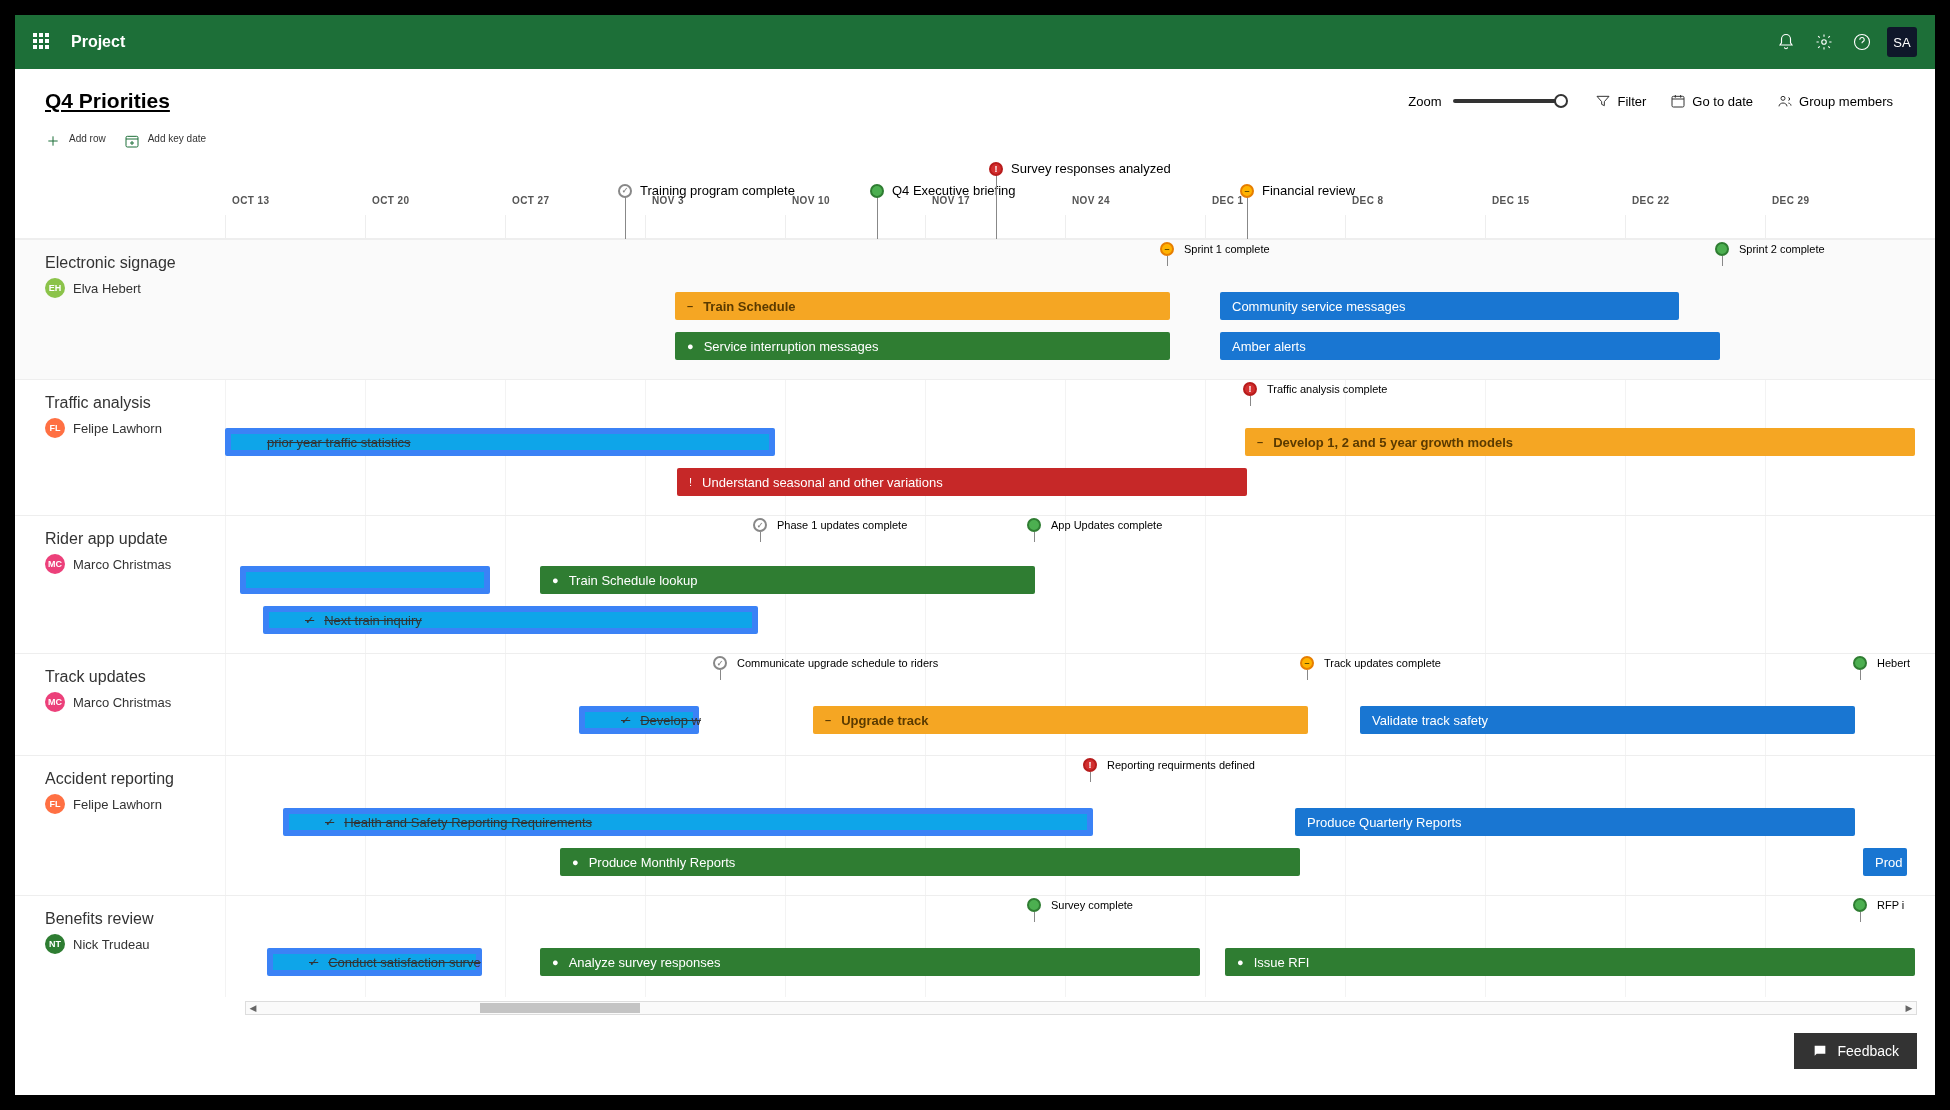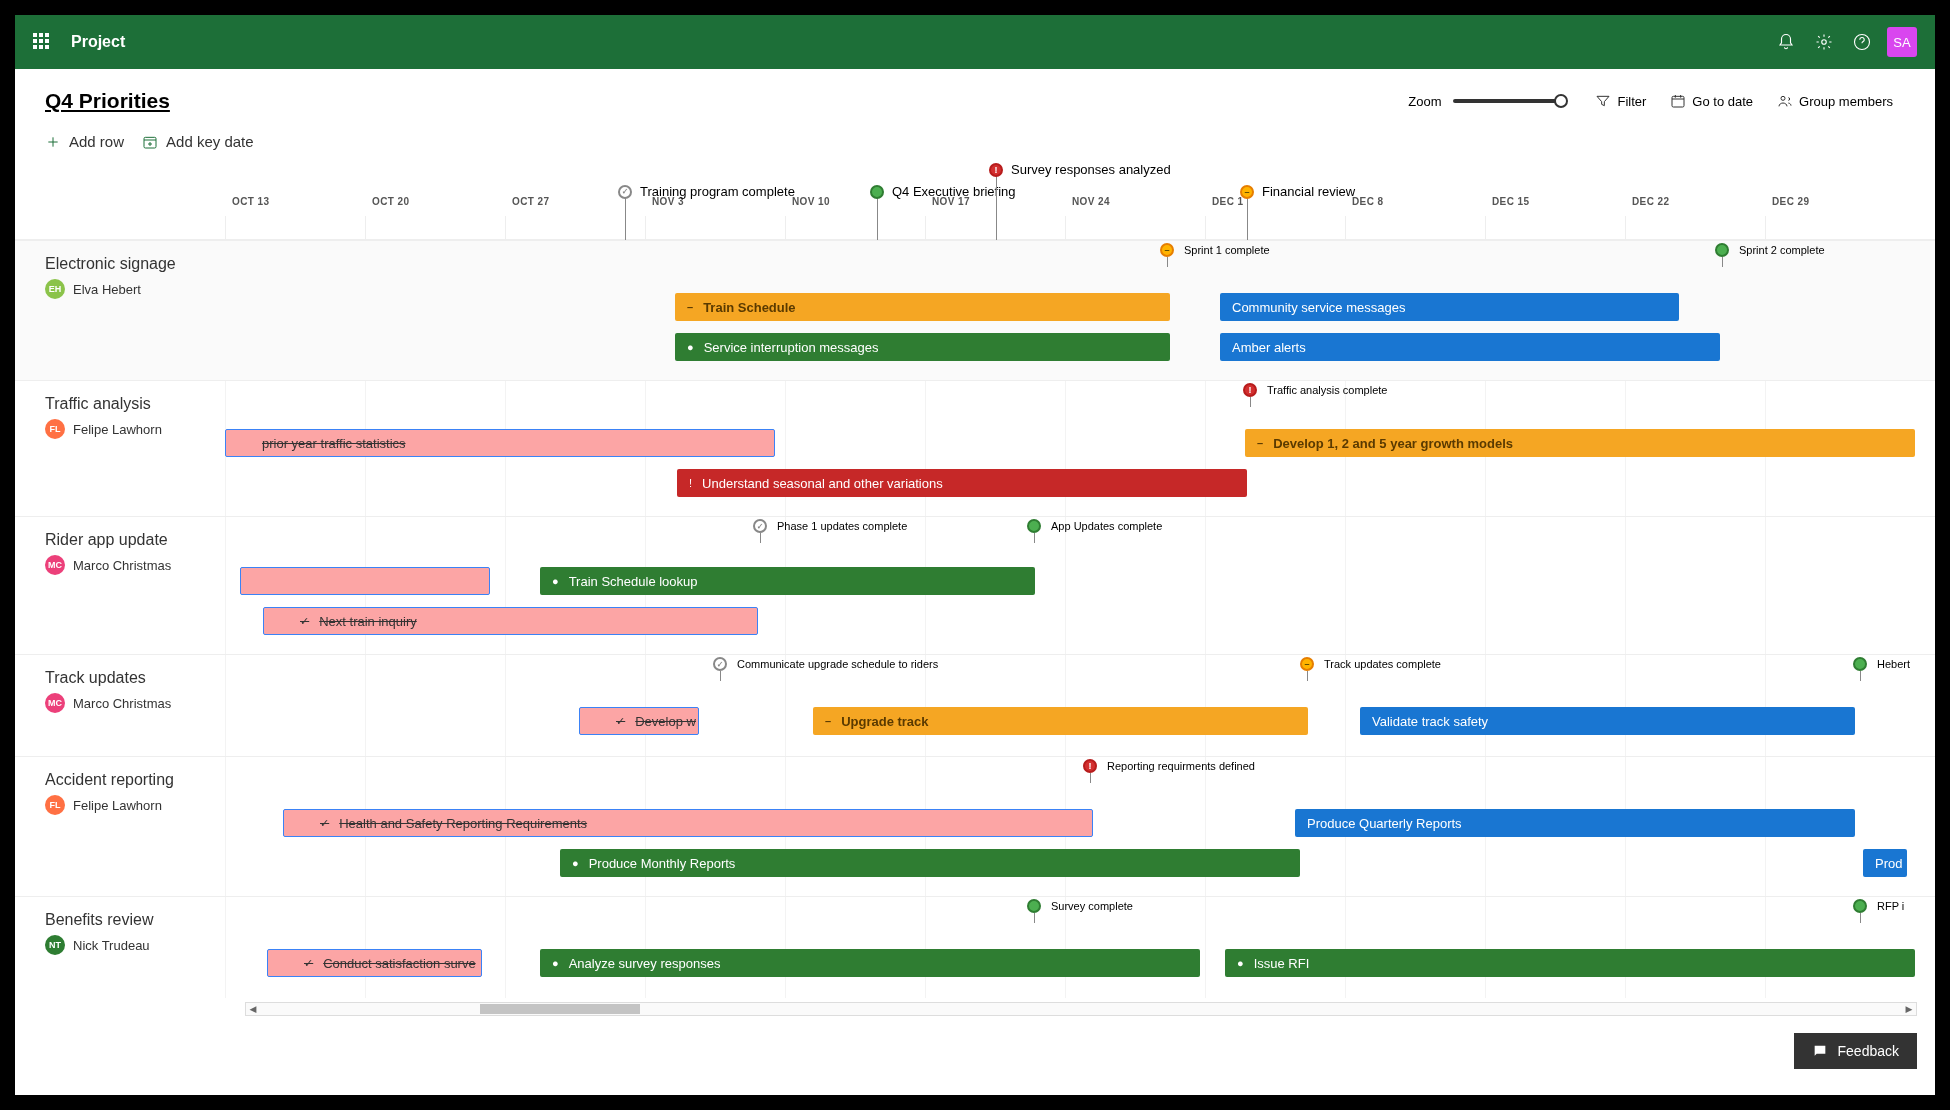--- a/index.html
+++ b/index.html
@@ -5,34 +5,34 @@
 * { box-sizing: border-box; margin: 0; padding: 0; }
 body { font-family: "Segoe UI", Arial, sans-serif; font-size: 13px; background: #000; min-width: 1950px; }
 .app { background: #fff; margin: 15px; border-radius: 0; overflow: hidden; position: relative; height: 1080px; }
 .topbar { background: #1d6f38; color: #fff; height: 54px; display: flex; align-items: center; padding: 0 18px; }
 .waffle { width: 18px; height: 18px; display: grid; grid-template-columns: repeat(3,4px); grid-template-rows: repeat(3,4px); gap: 2px; margin-right: 20px; cursor: pointer; }
 .waffle span { background: #fff; }
 .topbar-title { font-size: 16px; font-weight: 600; }
 .topbar-spacer { flex: 1; }
 .topbar-icon { width: 38px; height: 38px; display: flex; align-items: center; justify-content: center; cursor: pointer; }
 .topbar-icon svg { width: 18px; height: 18px; stroke: #fff; fill: none; stroke-width: 1.5; }
-.avatar-top { width: 30px; height: 30px; border-radius: 3px; background: #d946ef; color: #fff; display: flex; align-items: center; justify-content: center; font-size: 13px; margin-left: 6px; }
+.avatar-top { width: 30px; height: 30px; border-radius: 3px; background: #0f172a; color: #fff; display: flex; align-items: center; justify-content: center; font-size: 13px; margin-left: 6px; }
 
 .header { display: flex; align-items: center; padding: 20px 30px; }
 .proj-title { font-size: 21px; font-weight: 700; text-decoration: underline; }
 .header-spacer { flex: 1; }
 .zoom-wrap { display: flex; align-items: center; margin-right: 20px; }
 .zoom-label { font-size: 13px; margin-right: 12px; }
 .zoom-slider { width: 110px; height: 4px; background: #333; position: relative; border-radius: 2px; }
 .zoom-thumb { width: 14px; height: 14px; border: 2px solid #333; background: #fff; border-radius: 50%; position: absolute; right: -5px; top: -5px; }
 .hdr-btn { display: flex; align-items: center; gap: 6px; padding: 0 12px; font-size: 13px; cursor: pointer; }
 .hdr-btn svg { width: 16px; height: 16px; stroke: #333; fill: none; stroke-width: 1.5; }
 
 .toolbar { display: flex; gap: 18px; padding: 0 30px 12px; }
-.tb-btn { display: flex; align-items: center; gap: 8px; font-size: 15px; cursor: pointer; color: #333; }
+.tb-btn { display: flex; gap: 8px; font-size: 10px; cursor: pointer; color: #333; }
 .tb-btn svg { width: 16px; height: 16px; stroke: #1d6f38; fill: none; stroke-width: 1.5; }
 
 .timeline-wrap { position: relative; height: 860px; overflow: hidden; }
 .date-axis { position: absolute; left: 0; right: 0; top: 54px; height: 24px; border-bottom: 1px solid #eee; }
 .date-col { position: absolute; top: 0; bottom: 0; border-left: 1px solid #eee; }
 .date-col span { position: absolute; top: -20px; left: 6px; font-size: 10px; color: #555; font-weight: 600; letter-spacing: 0.4px; white-space: nowrap; }
 .grid-line { position: absolute; top: 78px; bottom: 24px; width: 0; border-left: 1px solid #f3f3f3; }
 
 .milestone-top { position: absolute; top: 2px; display: flex; align-items: center; gap: 8px; font-size: 13px; white-space: nowrap; }
 .ms-dot { width: 14px; height: 14px; border-radius: 50%; border: 2px solid; display: flex; align-items: center; justify-content: center; font-size: 9px; font-weight: 700; }
@@ -55,21 +55,21 @@
 
 .lane-ms { position: absolute; top: 2px; display: flex; align-items: center; gap: 6px; font-size: 11px; white-space: nowrap; }
 .lane-ms .mini-stem { position: absolute; left: 7px; top: 14px; width: 1px; height: 10px; background: #888; }
 
 .bar { position: absolute; height: 28px; border-radius: 2px; display: flex; align-items: center; padding: 0 12px; font-size: 13px; color: #fff; font-weight: 400; white-space: nowrap; cursor: pointer; }
 .bar.orange { background: #f5a623; color: #5a3a00; font-weight: 600; }
 .bar.green { background: #2f7d32; }
 .bar.blue { background: #1976d2; }
 .bar.red { background: #c62828; }
 .bar .bicon { margin-right: 10px; font-size: 11px; }
-.bar.done { background: #fca5a5; border: 1px solid #3b82f6; color: #333; text-decoration: line-through; padding-left: 36px; }
+.bar.done { background: #0ea5e9; border: 6px solid #3b82f6; color: #333; text-decoration: line-through; padding-left: 36px; }
 .bar.done .bicon { text-decoration: none; }
 
 .hscroll { position: absolute; left: 230px; right: 18px; bottom: 6px; height: 14px; border: 1px solid #ddd; background: #fafafa; display: flex; align-items: center; }
 .hscroll .arrow { width: 14px; text-align: center; font-size: 9px; color: #666; cursor: pointer; }
 .hscroll .track { flex: 1; height: 100%; position: relative; }
 .hscroll .thumb { position: absolute; left: 220px; width: 160px; top: 1px; bottom: 1px; background: #c4c4c4; }
 
 .feedback { position: absolute; right: 18px; bottom: 26px; background: #333; color: #fff; padding: 10px 18px; display: flex; align-items: center; gap: 10px; font-size: 14px; cursor: pointer; }
 </style>
 </head>

